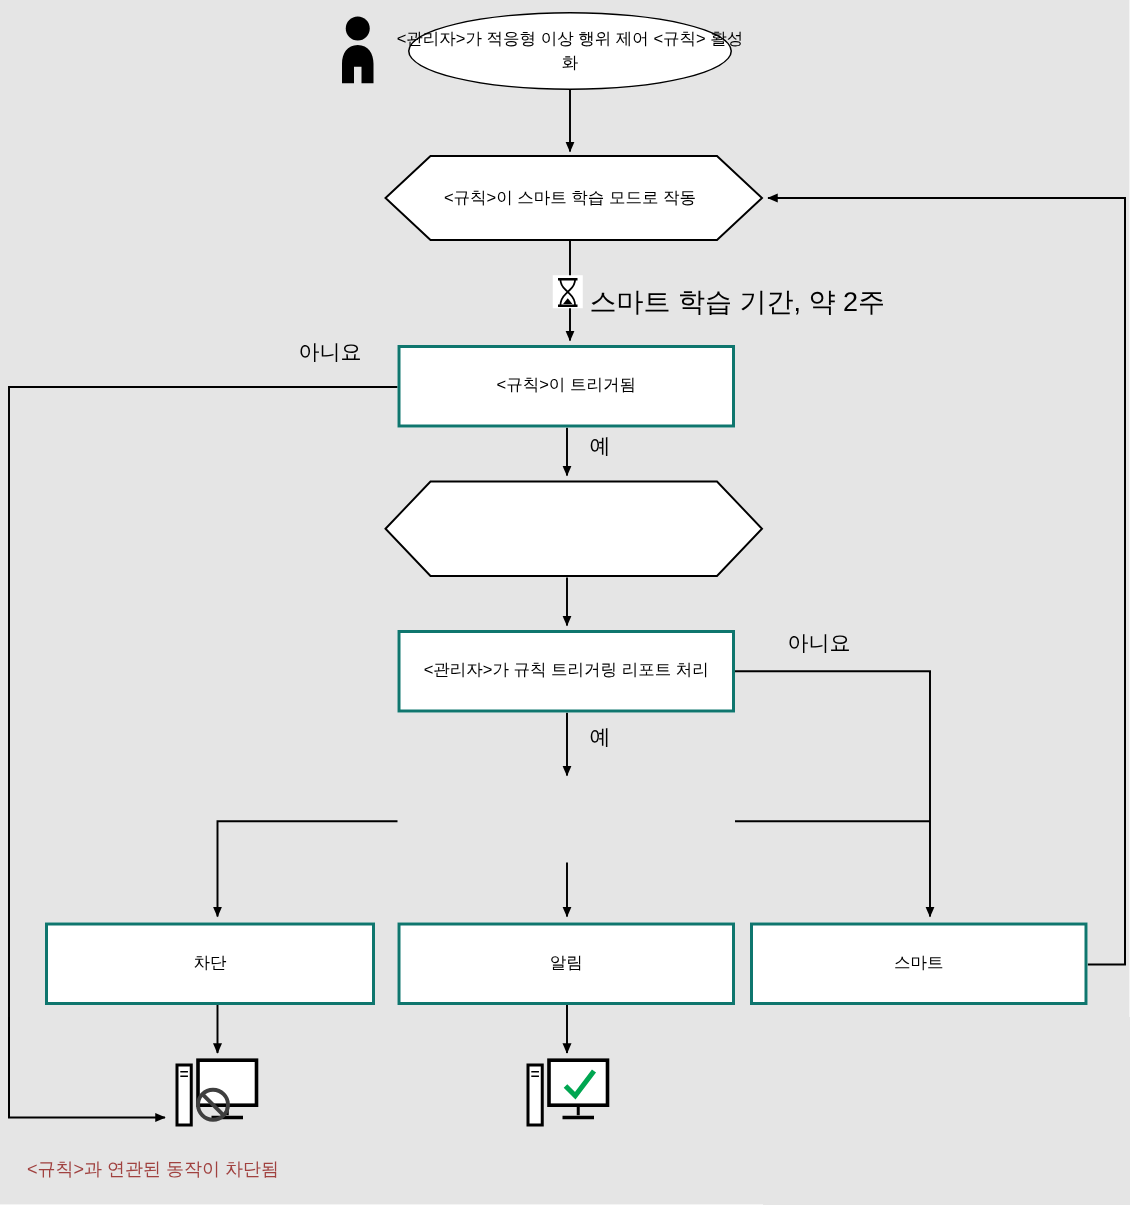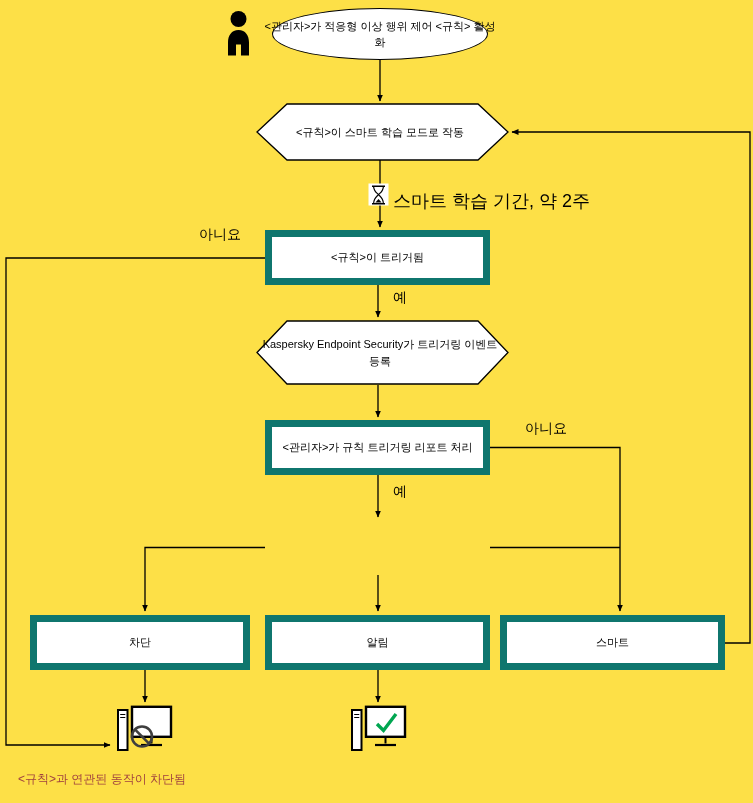--- a/index.html
+++ b/index.html
@@ -2,36 +2,36 @@
 <html><head>
 <meta charset="utf-8">
 <style>
   * { margin: 0; padding: 0; box-sizing: border-box; }
   html, body { background: #ffffff; }
   body { font-family: "Liberation Sans", "DejaVu Sans", sans-serif; color: #000; }
   .canvas {
     position: relative;
     width: 753px;
     height: 803px;
-    background: #fde047;
+    background: #e5e5e5;
     overflow: hidden;
   }
   .layer { position: absolute; left: 0; top: 0; }
   .node {
     position: absolute;
     display: flex;
     align-items: center;
     justify-content: center;
     text-align: center;
     font-size: 11px;
     line-height: 1.5;
     color: #000;
   }
   .rect {
-    border: 7px solid #0f766e;
+    border: 2px solid #0f766e;
     background: #fff;
     padding: 2px 8px;
   }
   .stadium {
     border: 1px solid #000;
     background: #fff;
     border-radius: 50%;
   }
   .hexlabel { background: transparent; padding: 2px 4px; }
   .edge-label {
@@ -120,21 +120,20 @@
 
   <div class="node hexlabel" style="left:260px; top:104px; width:240px; height:56px;">&lt;규칙&gt;이 스마트 학습 모드로 작동</div>
 
   <div class="anno-label" style="left:393px; top:189px;">스마트 학습 기간, 약 2주</div>
 
   <div class="node rect" style="left:265px; top:230px; width:225px; height:55px;">&lt;규칙&gt;이 트리거됨</div>
 
   <div class="edge-label" style="left:188px; top:226px; width:64px;">아니요</div>
   <div class="edge-label" style="left:393px; top:289px;">예</div>
 
-  <div class="node hexlabel" style="left:254px; top:321px; width:252px; height:63px;">Kaspersky Endpoint Security가 트리거링 이벤트 등록</div>
 
   <div class="node rect" style="left:265px; top:420px; width:225px; height:55px;">&lt;관리자&gt;가 규칙 트리거링 리포트 처리</div>
 
   <div class="edge-label" style="left:514px; top:420px; width:64px;">아니요</div>
   <div class="edge-label" style="left:393px; top:483px;">예</div>
 
 
   <div class="node rect" style="left:30px; top:615px; width:220px; height:55px;">차단</div>
   <div class="node rect" style="left:265px; top:615px; width:225px; height:55px;">알림</div>
   <div class="node rect" style="left:500px; top:615px; width:225px; height:55px;">스마트</div>

